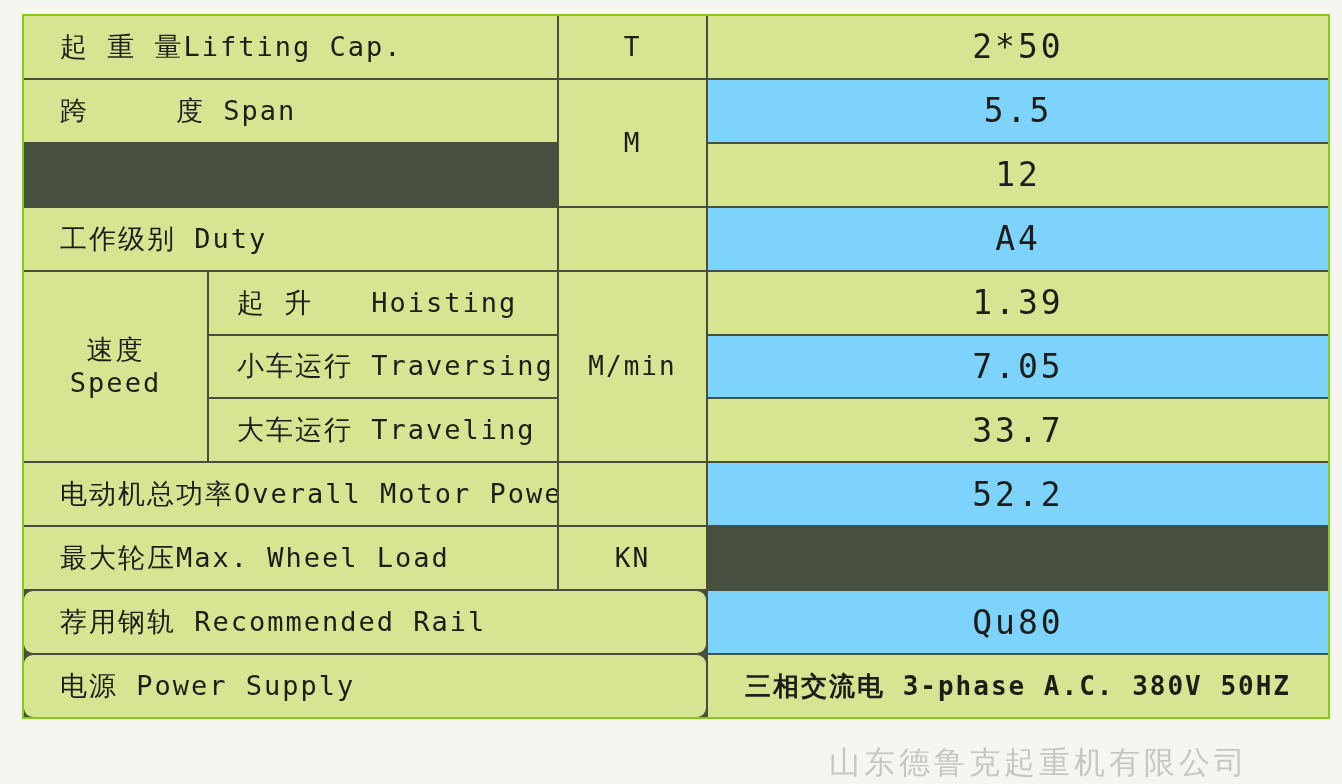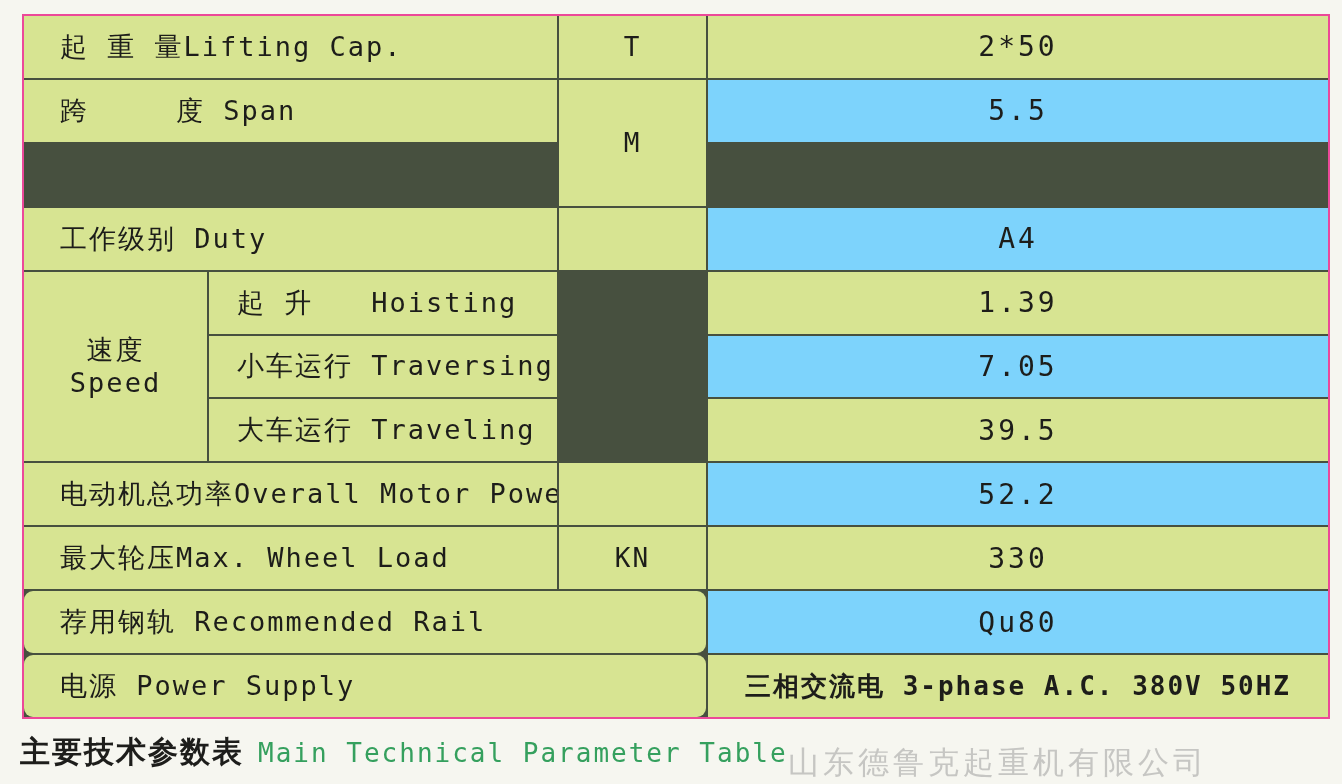--- a/index.html
+++ b/index.html
@@ -12,102 +12,99 @@
   .page{position:absolute;inset:0;}
   
   .tbl{
     position:absolute;left:22px;top:14px;width:1308px;height:705px;
     box-sizing:border-box;
     display:grid;
     grid-template-columns:183px 348px 147px 1fr;
     grid-template-rows:repeat(11,1fr);
     gap:2px;
     background:#47503f;
-    border:2px solid #ec4899;
+    border:2px solid #84cc16;
   }
   .cell{
     display:flex;align-items:center;
     background:#d7e492;
     font-size:27px;letter-spacing:2px;
     white-space:nowrap;overflow:hidden;
   }
   .lbl{grid-column:1/3;justify-content:flex-start;padding-left:36px;}
   .lbl3{grid-column:1/4;justify-content:flex-start;padding-left:36px;border-radius:9px;}
   .sub{grid-column:2/3;justify-content:flex-start;padding-left:28px;}
   .unit{grid-column:3/4;justify-content:center;font-size:26px;}
-  .val{grid-column:4/5;justify-content:center;font-size:28px;letter-spacing:3px;}
+  .val{grid-column:4/5;justify-content:center;font-size:33px;letter-spacing:3px;}
   .w{background:#7dd3fc;}
   .group{
     grid-column:1/2;flex-direction:column;justify-content:center;
     font-size:27px;line-height:1.25;
   }
   .val-small{font-size:26px;letter-spacing:2px;font-weight:bold;}
   
   .caption{
     position:absolute;left:20px;top:732px;
     display:flex;align-items:baseline;gap:14px;
     white-space:nowrap;
   }
   .cap-zh{font-size:30px;font-weight:bold;color:#1d1d1b;letter-spacing:2px;}
   .cap-en{font-size:26px;color:#35a05e;letter-spacing:2px;}
   .watermark{
-    position:absolute;left:788px;top:742px;
+    position:absolute;left:829px;top:742px;
     font-size:31px;color:#c6c6c3;letter-spacing:4px;
     white-space:nowrap;font-family:"Liberation Sans",sans-serif;
   }
 </style>
 </head>
 <body>
 
 <div class="page">
 
   <div class="tbl">
 
     <div class="cell lbl" style="grid-row:1">起 重 量Lifting Cap.</div>
     <div class="cell unit" style="grid-row:1">T</div>
     <div class="cell val" style="grid-row:1">2*50</div>
 
     <div class="cell lbl" style="grid-row:2">跨　　　度 Span</div>
     <div class="cell unit" style="grid-row:2/4">M</div>
     <div class="cell val w" style="grid-row:2">5.5</div>
 
+    <div class="cell val" style="grid-row:3">12</div>
 
     <div class="cell lbl" style="grid-row:4">工作级别 Duty</div>
     <div class="cell unit" style="grid-row:4"></div>
     <div class="cell val w" style="grid-row:4">A4</div>
 
     <div class="cell group" style="grid-row:5/8">
       <span>速度</span>
       <span>Speed</span>
     </div>
     <div class="cell sub" style="grid-row:5">起 升　　Hoisting</div>
+    <div class="cell unit" style="grid-row:5/8">M/min</div>
     <div class="cell val" style="grid-row:5">1.39</div>
 
     <div class="cell sub" style="grid-row:6">小车运行 Traversing</div>
     <div class="cell val w" style="grid-row:6">7.05</div>
 
     <div class="cell sub" style="grid-row:7">大车运行 Traveling</div>
-    <div class="cell val" style="grid-row:7">39.5</div>
+    <div class="cell val" style="grid-row:7">33.7</div>
 
     <div class="cell lbl" style="grid-row:8">电动机总功率Overall Motor Power</div>
     <div class="cell unit" style="grid-row:8"></div>
     <div class="cell val w" style="grid-row:8">52.2</div>
 
     <div class="cell lbl" style="grid-row:9">最大轮压Max. Wheel Load</div>
     <div class="cell unit" style="grid-row:9">KN</div>
-    <div class="cell val" style="grid-row:9">330</div>
 
     <div class="cell lbl3" style="grid-row:10">荐用钢轨 Recommended Rail</div>
     <div class="cell val w" style="grid-row:10">Qu80</div>
 
     <div class="cell lbl3" style="grid-row:11">电源 Power Supply</div>
     <div class="cell val val-small" style="grid-row:11">三相交流电 3-phase A.C. 380V 50HZ</div>
 
   </div>
 
-  <div class="caption">
-    <span class="cap-zh">主要技术参数表</span>
-    <span class="cap-en">Main Technical Parameter Table</span>
-  </div>
 
   <div class="watermark">山东德鲁克起重机有限公司</div>
 
 </div>
 
 </body></html>

